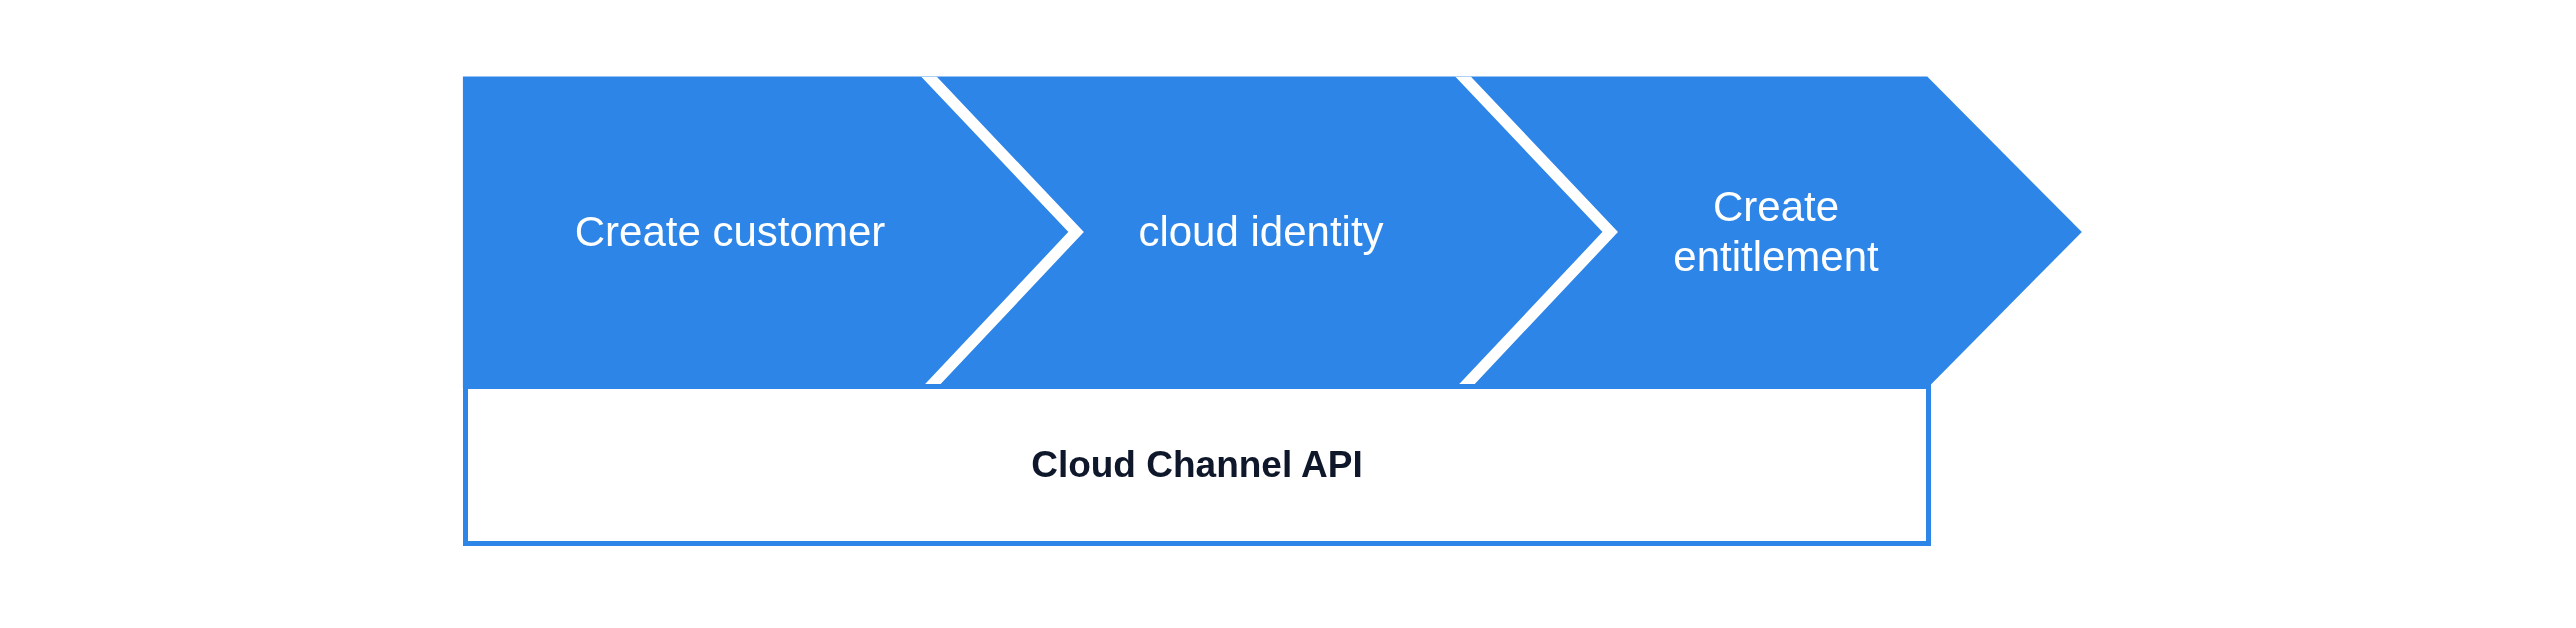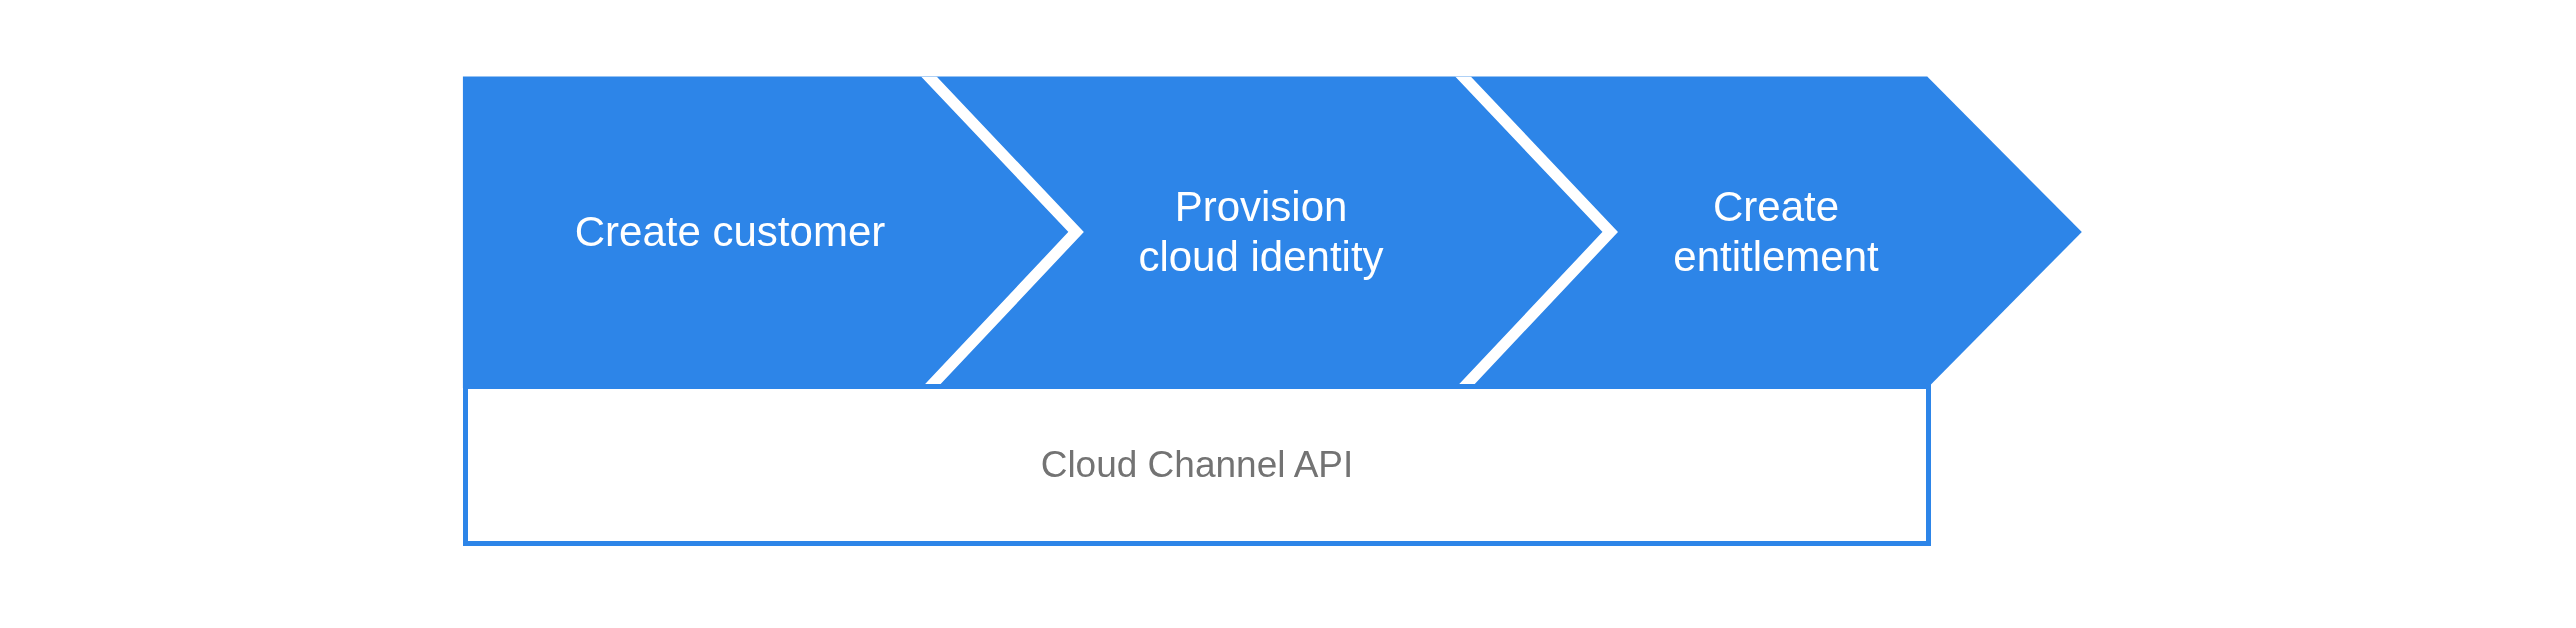--- a/index.html
+++ b/index.html
@@ -43,23 +43,23 @@
     width: 1468px;
     height: 162px;
     box-sizing: border-box;
     background: #ffffff;
     border: 5.2px solid #2d85e8;
     display: flex;
     align-items: center;
     justify-content: center;
   }
   .api-box .api-label {
-    color: #737373;
+    color: #0f172a;
     font-size: 37px;
-    font-weight: 400;
+    font-weight: 700;
     white-space: nowrap;
   }
 </style>
 </head>
 <body>
 
 <div class="canvas">
 
   <svg class="arrow-svg" width="2576" height="629" viewBox="0 0 2966 724">
     <defs>
@@ -73,21 +73,20 @@
       <polyline points="1675,78 1854,267 1675,457" fill="none" stroke="#ffffff" stroke-width="13"></polyline>
     </g>
   </svg>
 
   <div class="step-label step-1">
     <span>Create customer</span>
 
   </div>
 
   <div class="step-label step-2">
-    <span>Provision</span>
     <span>cloud identity</span>
   </div>
 
   <div class="step-label step-3">
     <span>Create</span>
     <span>entitlement</span>
   </div>
 
   <div class="api-box">
     <span class="api-label">Cloud Channel API</span>

